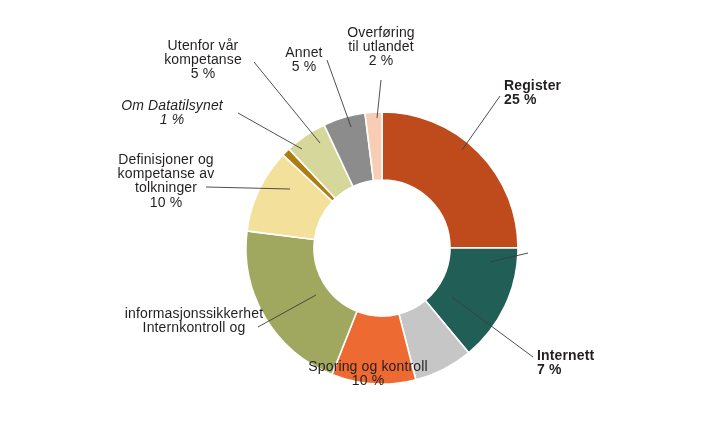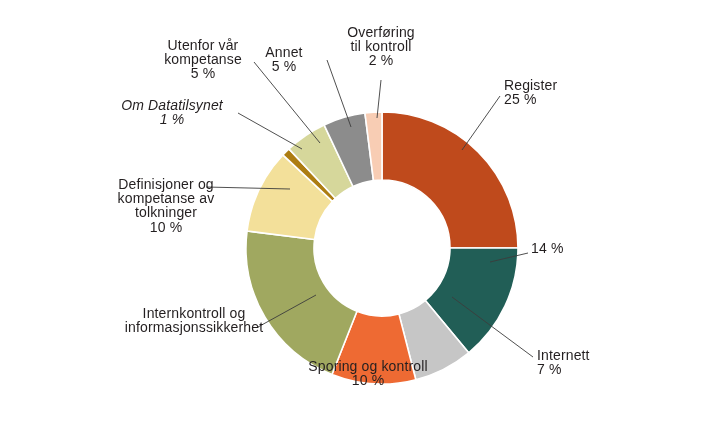--- a/index.html
+++ b/index.html
@@ -44,21 +44,21 @@
     color: #231f20;
     white-space: nowrap;
     letter-spacing: 0.01em;
   }
   .chart-label .label-text {
     display: block;
   }
   .chart-label .label-value {
     display: block;
   }
-  .align-left   { text-align: left; }
+  .align-left   { text-align: left; font-weight: bold; }
   .align-center { text-align: center; }
 </style>
 </head>
 <body>
 
 <div id="chart-figure">
   <svg id="donut-svg" viewBox="0 0 719 425">
     <g id="slices-group">
         <path d="M 382.00 112.00 A 136 136 0 0 1 518.00 248.00 L 450.00 248.00 A 68 68 0 0 0 382.00 180.00 Z" fill="#bf4a1c" class="slice-path">
           <title>Register 25 %</title>
@@ -102,52 +102,51 @@
         <path d="M 351 127 L 327 60" class="leader-line" stroke="#3c3c3c"></path>
         <path d="M 377 118 L 381 80" class="leader-line" stroke="#3c3c3c"></path>
       </g>
   </svg>
   <div id="labels-layer">
       <div class="chart-label align-left" style="left: 504px; top: 78px;">
         <span class="label-text">Register</span>
         <span class="label-value">25 %</span>
       </div>
       <div class="chart-label align-left" style="left: 531px; top: 241px;">
-        <span class="label-value">14 %</span>
       </div>
       <div class="chart-label align-left" style="left: 537px; top: 348px;">
         <span class="label-text">Internett</span>
         <span class="label-value">7 %</span>
       </div>
       <div class="chart-label align-center" style="left: 368px; top: 359px; transform: translateX(-50%);">
         <span class="label-text">Sporing og kontroll</span>
         <span class="label-value">10 %</span>
       </div>
       <div class="chart-label align-center" style="left: 194px; top: 306px; transform: translateX(-50%);">
+        <span class="label-text">informasjonssikkerhet</span>
         <span class="label-text">Internkontroll og</span>
-        <span class="label-text">informasjonssikkerhet</span>
       </div>
-      <div class="chart-label align-center" style="left: 166px; top: 152px; transform: translateX(-50%); margin-top: 25px;">
+      <div class="chart-label align-center" style="left: 166px; top: 152px; transform: translateX(-50%);">
         <span class="label-text">Definisjoner og</span>
         <span class="label-text">kompetanse av</span>
         <span class="label-text">tolkninger</span>
         <span class="label-value">10 %</span>
       </div>
       <div class="chart-label align-center" style="left: 172px; top: 98px; transform: translateX(-50%); font-style: italic;">
         <span class="label-text">Om Datatilsynet</span>
         <span class="label-value">1 %</span>
       </div>
       <div class="chart-label align-center" style="left: 203px; top: 38px; transform: translateX(-50%);">
         <span class="label-text">Utenfor vår</span>
         <span class="label-text">kompetanse</span>
         <span class="label-value">5 %</span>
       </div>
-      <div class="chart-label align-center" style="left: 284px; top: 45px; transform: translateX(-50%);">
+      <div class="chart-label align-center" style="left: 304px; top: 45px; transform: translateX(-50%);">
         <span class="label-text">Annet</span>
         <span class="label-value">5 %</span>
       </div>
       <div class="chart-label align-center" style="left: 381px; top: 25px; transform: translateX(-50%);">
         <span class="label-text">Overføring</span>
-        <span class="label-text">til kontroll</span>
+        <span class="label-text">til utlandet</span>
         <span class="label-value">2 %</span>
       </div>
     </div>
 </div>
 
 </body></html>

